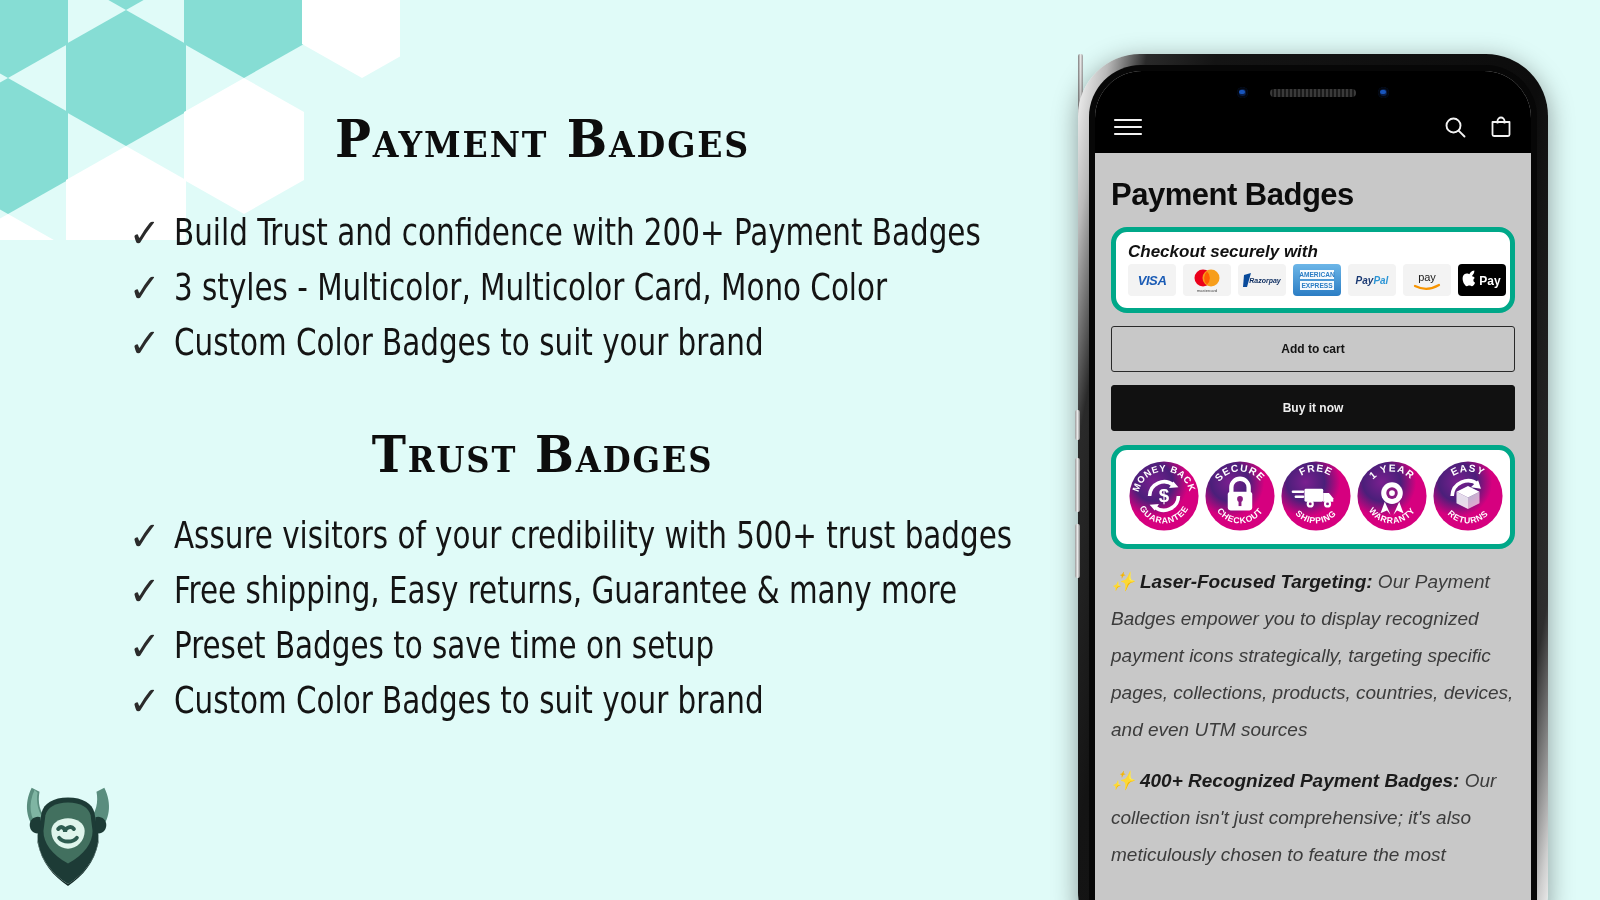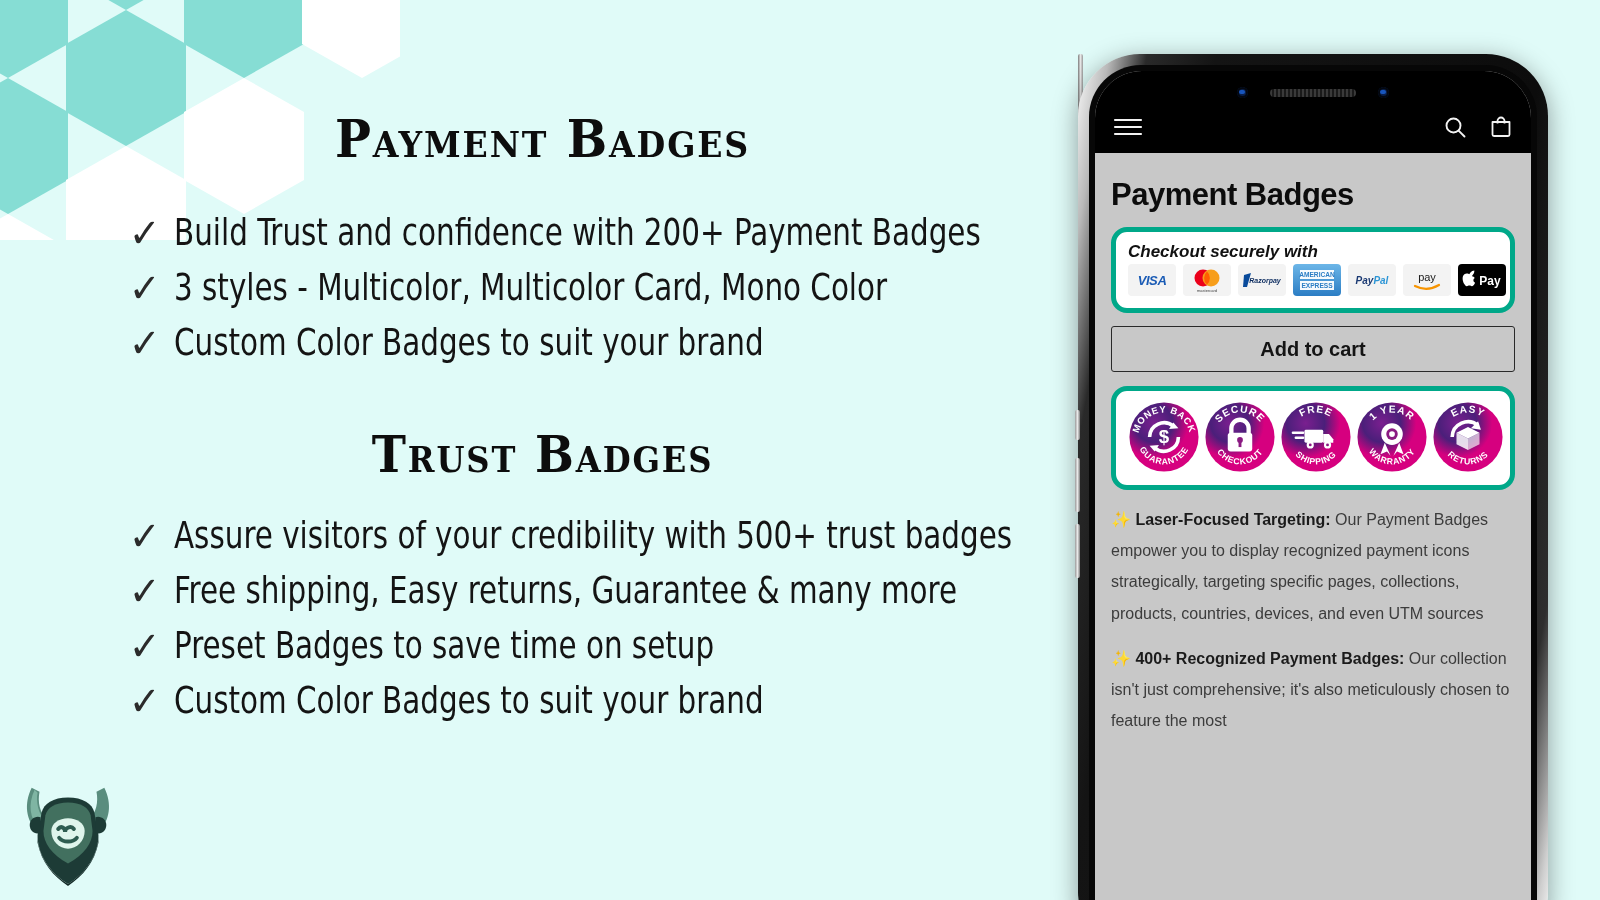--- a/index.html
+++ b/index.html
@@ -119,32 +119,33 @@
     width: 48px; height: 32px; border-radius: 4px; background: #f3f3f3;
     display: flex; align-items: center; justify-content: center;
     overflow: hidden; flex: 0 0 auto;
   }
   .pay-badge.amex { background: linear-gradient(180deg,#6cb6e8,#2b7dc4); }
   .pay-badge.applepay { background: #000; }
 
   .shop-btn {
     margin-top: 13px; height: 46px; border-radius: 3px;
     display: flex; align-items: center; justify-content: center;
-    font-size: 20px; font-weight: bold;
+    font-size: 12px; font-weight: bold;
   }
   #add-to-cart-button { background: #c8c8c8; border: 1px solid #2a2a2a; color: #141414; }
   #buy-it-now-button { background: #111; color: #efefef; border: 1px solid #111; }
 
   #trust-badge-row { display: flex; gap: 4px; align-items: center; justify-content: space-between; }
   .trust-badge { width: 72px; height: 72px; flex: 0 0 auto; }
 
   #description-block { padding: 0 16px 0 16px; margin-top: 14px; }
   .desc-para {
-    font-size: 16px; line-height: 1.95; color: #3c3c3c;
+    font-size: 19px; line-height: 1.95; color: #3c3c3c;
     margin-bottom: 14px;
+    font-style: italic;
   }
   .desc-para b { color: #1b1b1b; }
   .sparkle { color: #e5c34a; }
 
   
   .side-btn { position: absolute; background: linear-gradient(90deg,#9a9a9a,#e8e8e8,#7d7d7d); border-radius: 2px; }
   #mute-switch { left: -3px; top: 356px; width: 5px; height: 30px; }
   #vol-up      { left: -3px; top: 404px; width: 5px; height: 54px; }
   #vol-down    { left: -3px; top: 470px; width: 5px; height: 54px; }
   #power-btn   { right: -3px; top: 430px; width: 5px; height: 80px;
@@ -332,20 +333,21 @@
                 <path d="M13 5.6c.9-1.1 1.5-2.6 1.3-4.1-1.3.06-2.9.87-3.83 1.97-.83.96-1.56 2.5-1.36 3.97 1.45.11 2.93-.74 3.89-1.84z" fill="#fff"></path>
                 <path d="M14.3 7.6c-2.1-.12-3.9 1.2-4.9 1.2s-2.5-1.14-4.16-1.1C3.1 7.73 1.1 9 .03 11c-2.1 3.9-.55 9.7 1.5 12.9l0 0c1 1.5 2.2 3.2 3.8 3.14 1.5-.06 2.1-1 3.9-1s2.3 1 3.9.96c1.6-.03 2.6-1.55 3.6-3.05.5-.76.85-1.5 1.15-2.25-3-1.15-3.5-5.4-.5-7.1-.95-1.4-2.4-2.2-4.05-2.5z" fill="#fff" transform="scale(0.66) translate(5,-1)"></path>
                 <text x="30" y="16" font-family="'Liberation Sans',sans-serif" font-size="12" font-weight="bold" fill="#fff" text-anchor="middle">Pay</text>
               </svg>
             </div>
 
           </div>
         </div>
 
         <div class="shop-btn" id="add-to-cart-button">Add to cart</div>
+        <div class="shop-btn" id="buy-it-now-button">Buy it now</div>
 
         <div class="teal-card">
           <div id="trust-badge-row">
 
             <svg class="trust-badge" viewBox="0 0 100 100">
               <defs>
                   <radialGradient id="g1" cx="35%" cy="30%">
                     <stop offset="0%" stop-color="#7a1f8f"></stop>
                     <stop offset="55%" stop-color="#4b1f7a"></stop>
                     <stop offset="100%" stop-color="#d6007f"></stop>

